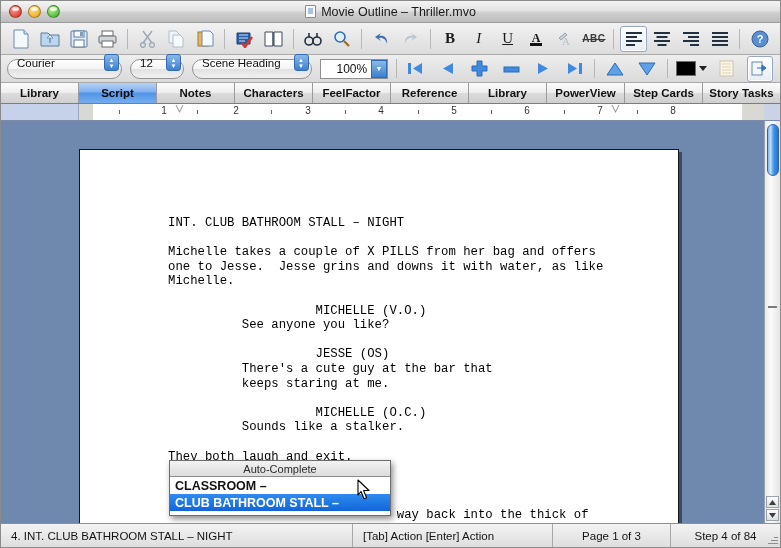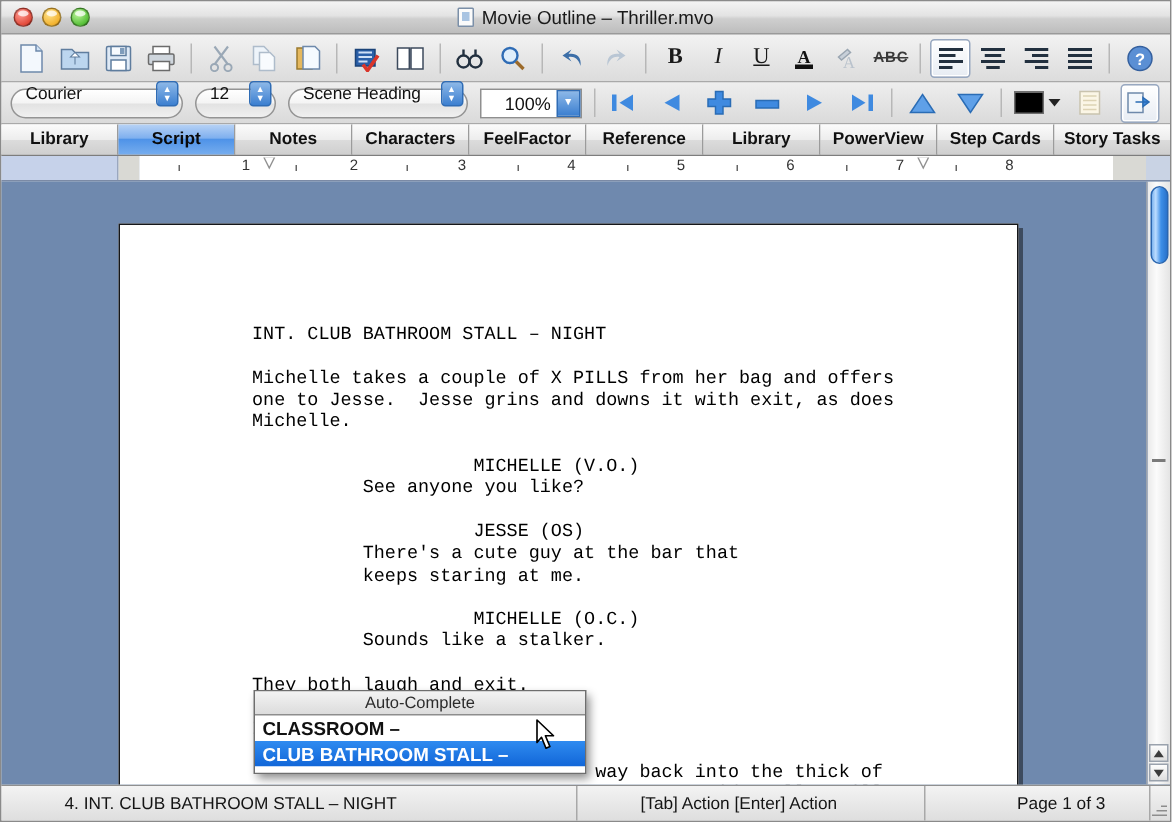--- a/index.html
+++ b/index.html
@@ -259,21 +259,21 @@
   }
 
   
   .statusbar {
     height: 24px; flex: 0 0 24px;
     background: linear-gradient(to bottom, #f3f3f3, #dedede);
     border-top: 1px solid #8f8f8f;
     display: flex; align-items: stretch;
     font-size: 11.5px; color: #141414;
   }
-  .st-cell { display: flex; align-items: center; padding: 0 10px; border-right: 1px solid #a8a8a8; margin-left: 32px; }
+  .st-cell { display: flex; align-items: center; padding: 0 10px; border-right: 1px solid #a8a8a8; }
   .st-scene { flex: 0 0 352px; }
   .st-keys  { flex: 0 0 200px; justify-content: flex-start; }
   .st-page  { flex: 0 0 118px; justify-content: center; }
   .st-step  { flex: 1; justify-content: center; border-right: none; }
   .grip {
     position: absolute; right: 2px; bottom: 2px; width: 12px; height: 12px;
   }
   .grip i { position: absolute; right: 0; background: #8d8d8d; height: 1px; }
 </style>
 </head>
@@ -622,21 +622,21 @@
     </div>
     <div class="ruler-pad-right"></div>
     <div class="ruler-scroll-cap"></div>
   </div>
 
   <div class="docarea">
 
     <div class="page">
       <div class="script"><span>INT. CLUB BATHROOM STALL – NIGHT</span>
 <span class="blank"></span><span>Michelle takes a couple of X PILLS from her bag and offers</span>
-<span>one to Jesse.  Jesse grins and downs it with exit, as does</span>
+<span>one to Jesse.  Jesse grins and downs it with water, as like</span>
 <span>Michelle.</span>
 <span class="blank"></span><span>                    MICHELLE (V.O.)</span>
 <span>          See anyone you like?</span>
 <span class="blank"></span><span>                    JESSE (OS)</span>
 <span>          There's a cute guy at the bar that</span>
 <span>          keeps staring at me.</span>
 <span class="blank"></span><span>                    MICHELLE (O.C.)</span>
 <span>          Sounds like a stalker.</span>
 <span class="blank"></span><span>They both laugh and exit.</span>
 <span class="blank"></span><span><span>INT. CL</span><span class="caret"></span><span class="ghost">UB BATHROOM STALL –</span></span>

